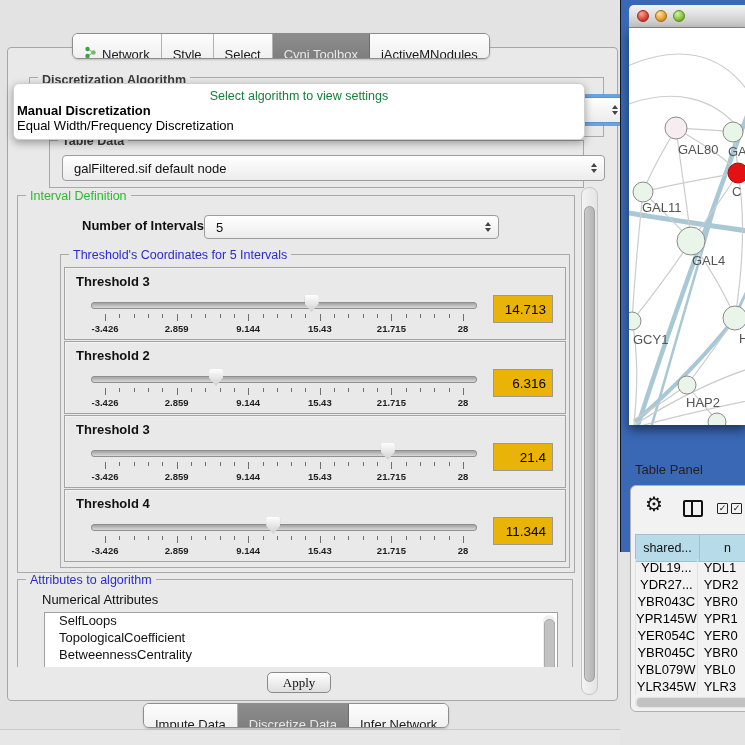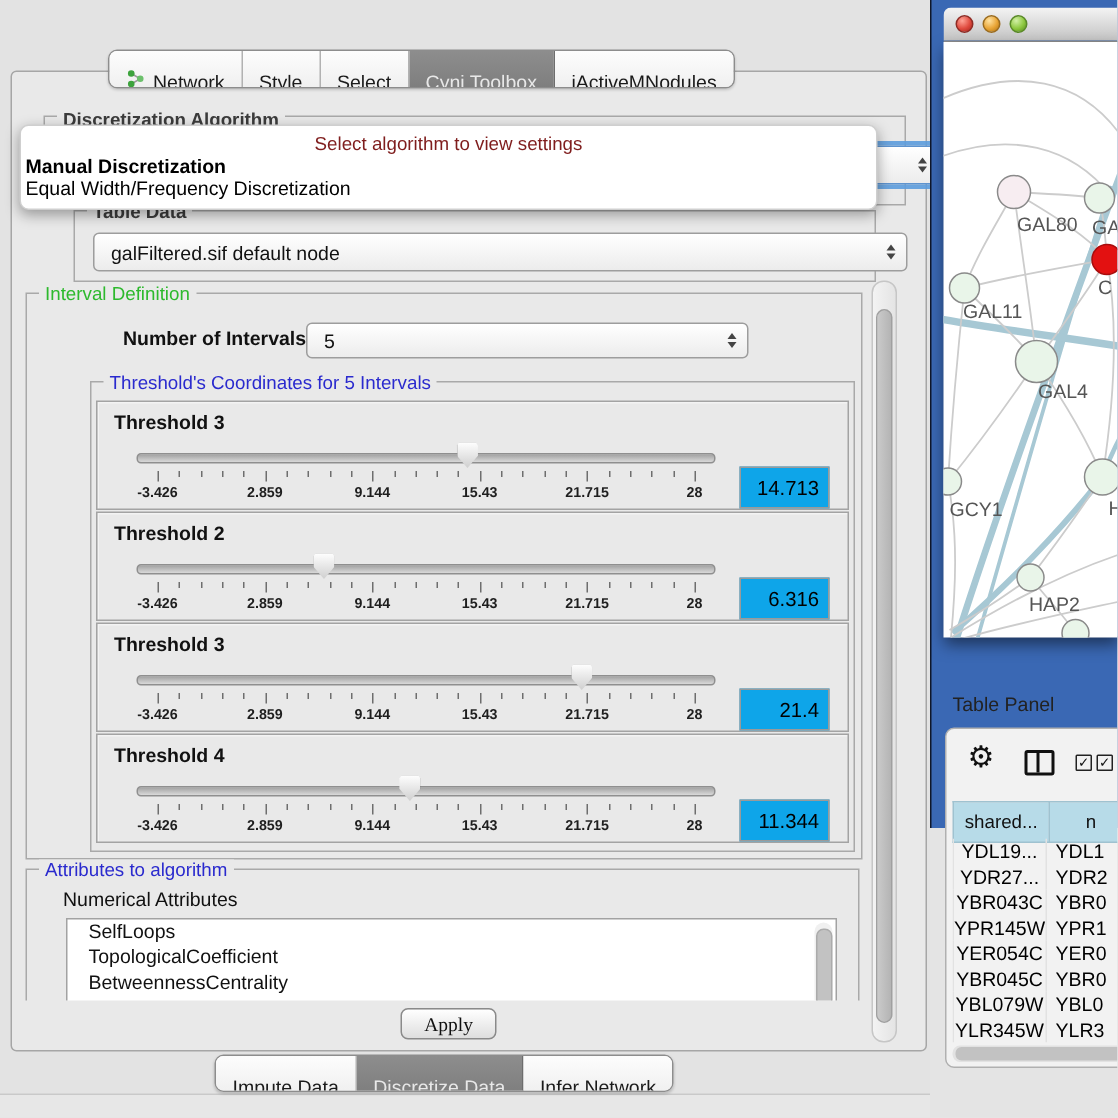--- a/index.html
+++ b/index.html
@@ -30,41 +30,41 @@
 
   .combo{position:absolute;background:linear-gradient(#ffffff,#ececec);border:1px solid #9d9d9d;border-radius:4px;font-size:13px;color:#111;display:flex;align-items:center;padding:0 22px 0 11px}
   .combo.focus{box-shadow:0 0 0 3px rgba(92,156,221,.9);border-color:#5d93cf}
   .arrows{position:absolute;right:7px;top:50%;transform:translateY(-50%);display:flex;flex-direction:column;gap:2px}
   .arrows i{display:block;width:0;height:0;border-left:3.5px solid transparent;border-right:3.5px solid transparent}
   .arrows .up{border-bottom:4.5px solid #444}
   .arrows .dn{border-top:4.5px solid #444}
 
   
   #popup{position:absolute;left:5px;top:35px;width:570px;height:55px;background:#fff;border:1px solid #cfcfcf;border-radius:6px;box-shadow:0 3px 9px rgba(0,0,0,.35);z-index:5}
-  .p-prompt{text-align:center;color:#7f1d1d;font-size:12.5px;padding-top:5px}
+  .p-prompt{text-align:center;color:#15803d;font-size:12.5px;padding-top:5px}
   .p-opt{font-size:13px;color:#000;padding:1px 0 0 3px;line-height:14px}
   .p-opt.bold{font-weight:bold}
 
   
   #scrollpane{position:absolute;left:5px;top:139px;width:566px;height:480px;overflow:hidden}
   .vsb{position:absolute;background:linear-gradient(90deg,#f3f3f3,#e4e4e4);border:1px solid #c6c6c6;border-radius:8px}
   .vsb .thumb{position:absolute;background:linear-gradient(90deg,#cacaca,#b4b4b4);border:1px solid #a0a0a0;border-radius:6px}
 
   
   .tpanel{position:absolute;left:3px;right:3px;height:71px;border:1px solid #a3a3a3;box-shadow:inset 1px 1px 0 #f3f3f3}
   .tplabel{position:absolute;left:11px;top:6px;font-weight:bold;font-size:13px;color:#111}
   .sliderrow{position:absolute;left:26px;right:12px;top:25px;display:flex;gap:16px;align-items:flex-start}
   .sl{flex:1;position:relative;height:44px}
   .sl .track{position:absolute;left:0;right:0;top:9px;height:5px;border-radius:3px;background:linear-gradient(#a2a2a2,#d9d9d9);border:1px solid #8f8f8f}
   .sl .handle{position:absolute;top:2px;width:14px;height:17px;background:linear-gradient(#fefefe,#cfcfcf);clip-path:polygon(10% 0,90% 0,100% 12%,100% 52%,50% 100%,0 52%,0 12%);transform:translateX(-50%);filter:drop-shadow(0 0 1px #777)}
   .sl .tick{position:absolute;top:21px;width:1px;background:#6e6e6e}
   .sl .tick.minor{height:4px}
   .sl .tick.major{height:7px}
   .sl .tlabel{position:absolute;top:30px;font-size:9.5px;font-weight:bold;color:#1e1e1e;transform:translateX(-50%);white-space:nowrap}
-  .valuebox{width:52px;height:26px;border:1px solid #9a9a9a;background:#0ea5e9;font-size:13.5px;color:#000;display:flex;align-items:center;justify-content:flex-end;padding-right:6px;margin-top:18px}
+  .valuebox{width:52px;height:26px;border:1px solid #9a9a9a;background:#eab308;font-size:13.5px;color:#000;display:flex;align-items:center;justify-content:flex-end;padding-right:6px;margin-top:2px}
 
   
   #attr-heading{position:absolute;font-weight:normal;font-size:13px;color:#111}
   #listbox{position:absolute;background:#fff;border:1px solid #a2a2a2}
   .litem{font-size:13px;color:#111;padding:1px 0 2px 14px;line-height:14px}
   #list-vsb{position:absolute;right:2px;top:2px;bottom:2px;width:12px;background:#f0f0f0;border-radius:6px}
   #list-vsb .thumb{position:absolute;left:1px;top:4px;width:9px;height:52px;background:#c2c2c2;border:1px solid #ababab;border-radius:5px}
 
   #apply-btn{position:absolute;left:259px;top:624px;width:64px;height:21px;border:1px solid #8a8a8a;border-radius:5px;background:linear-gradient(#ffffff,#dedede);font-size:13px;color:#111;display:flex;align-items:center;justify-content:center;font-family:Liberation Serif, serif}
 

